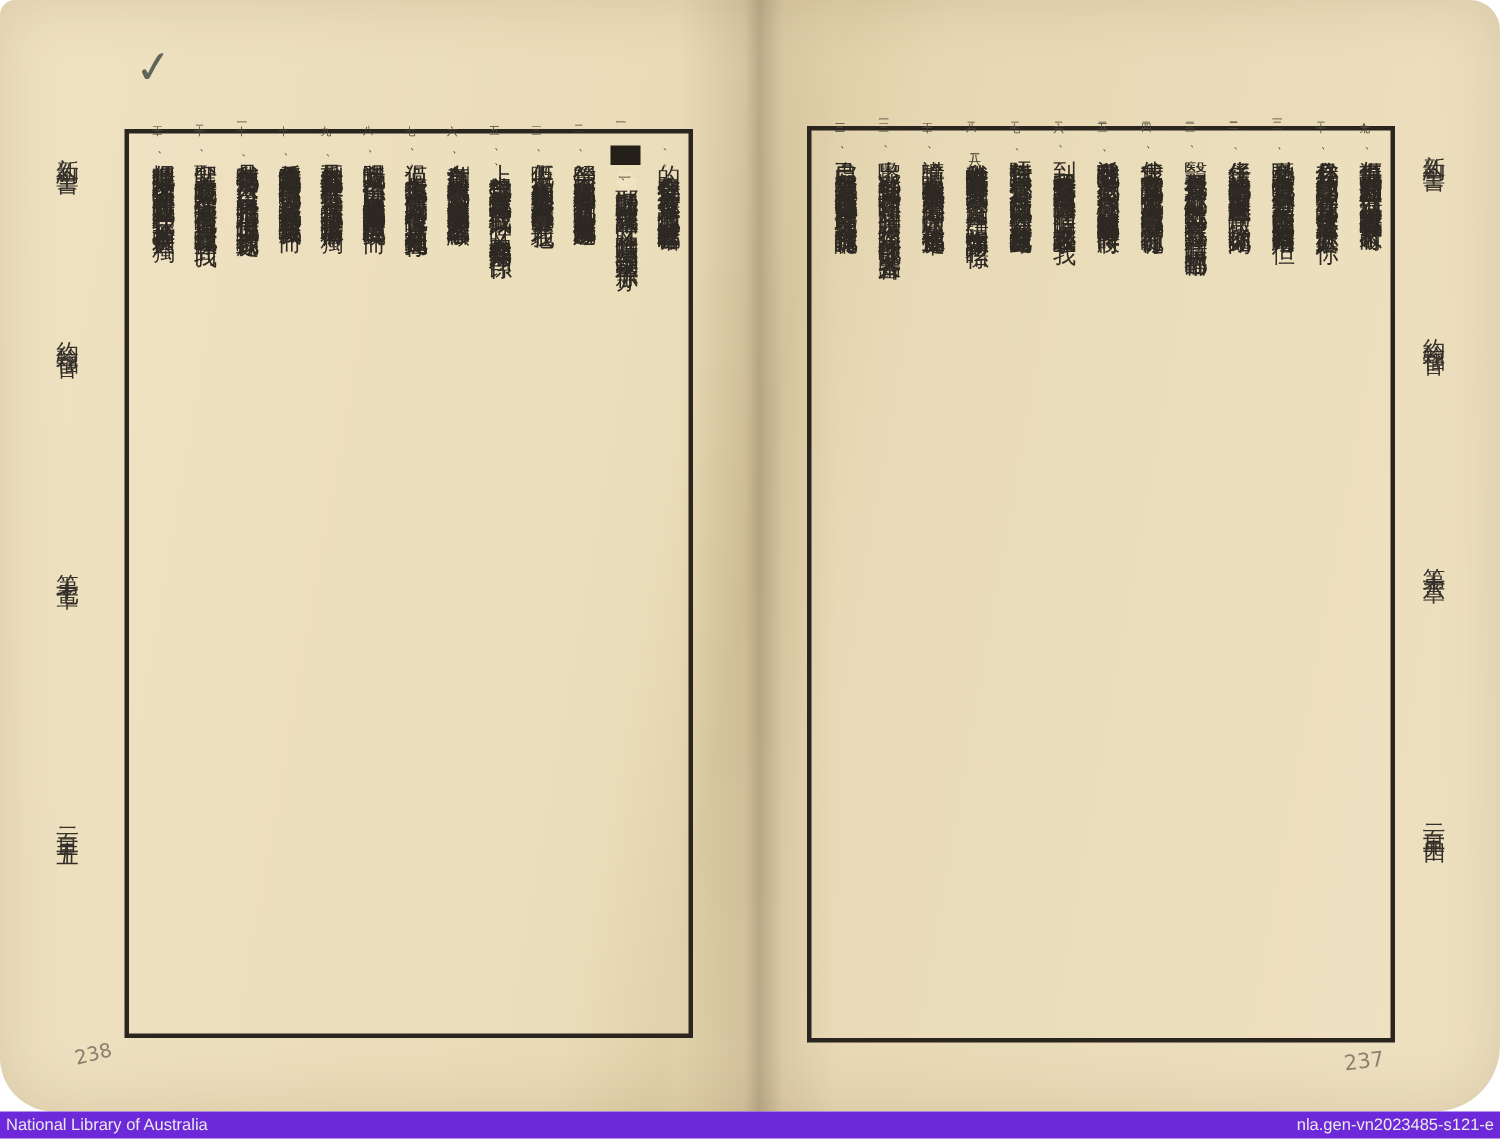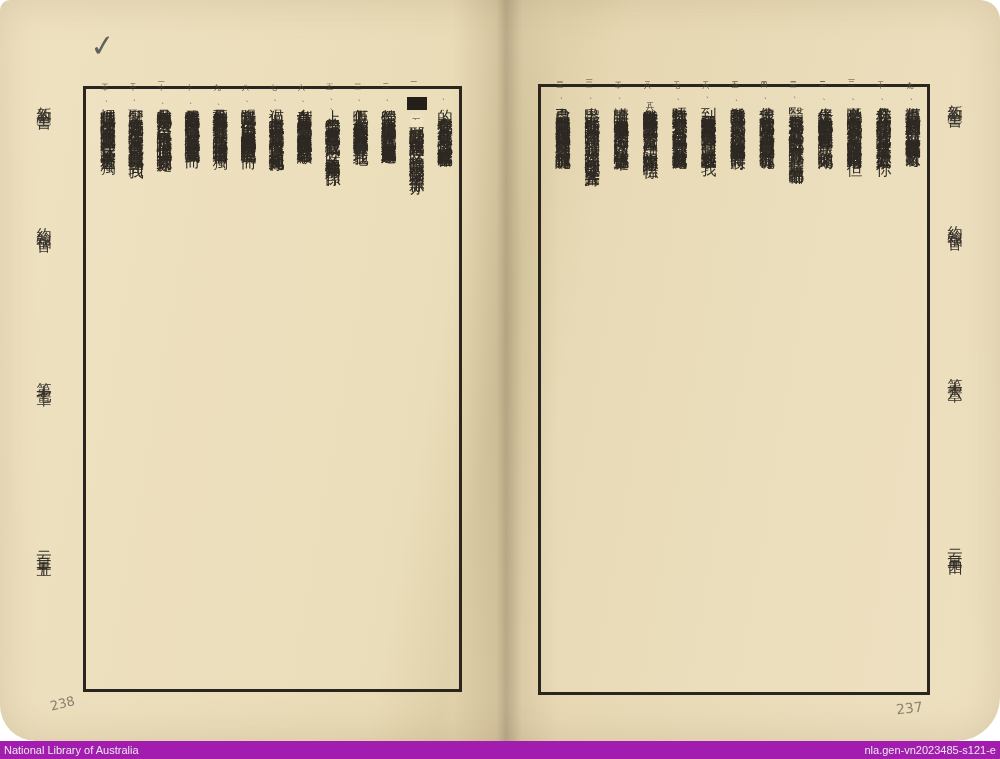--- a/index.html
+++ b/index.html
@@ -47,21 +47,21 @@
     position:absolute;writing-mode:vertical-rl;text-orientation:upright;
     font-size:15px;color:#35302a;letter-spacing:3px;line-height:1;
   }
   .pencil{
     position:absolute;color:#8d8674;font-family:"DejaVu Sans","Liberation Sans",sans-serif;
   }
   .check{left:90px;top:28px;font-size:30px;font-weight:bold;transform:rotate(-6deg);color:#5f655b;}
   .num-l{left:50px;top:696px;font-size:13px;transform:rotate(-14deg);color:#867f6e;}
   .num-r{left:896px;top:700px;font-size:14px;transform:rotate(-7deg);color:#8d8270;}
   .footer{
-    position:absolute;left:0;top:741px;width:1000px;height:18px;background:#a21caf;
+    position:absolute;left:0;top:741px;width:1000px;height:18px;background:#6d28d9;
     color:#e9e9e9;font-family:"Liberation Sans","DejaVu Sans",sans-serif;font-size:11px;
     display:flex;justify-content:space-between;align-items:center;
     padding:0 4px;box-sizing:border-box;
   }
 </style>
 </head>
 <body>
 
 <div class="book">
   <div class="gutter"></div>

